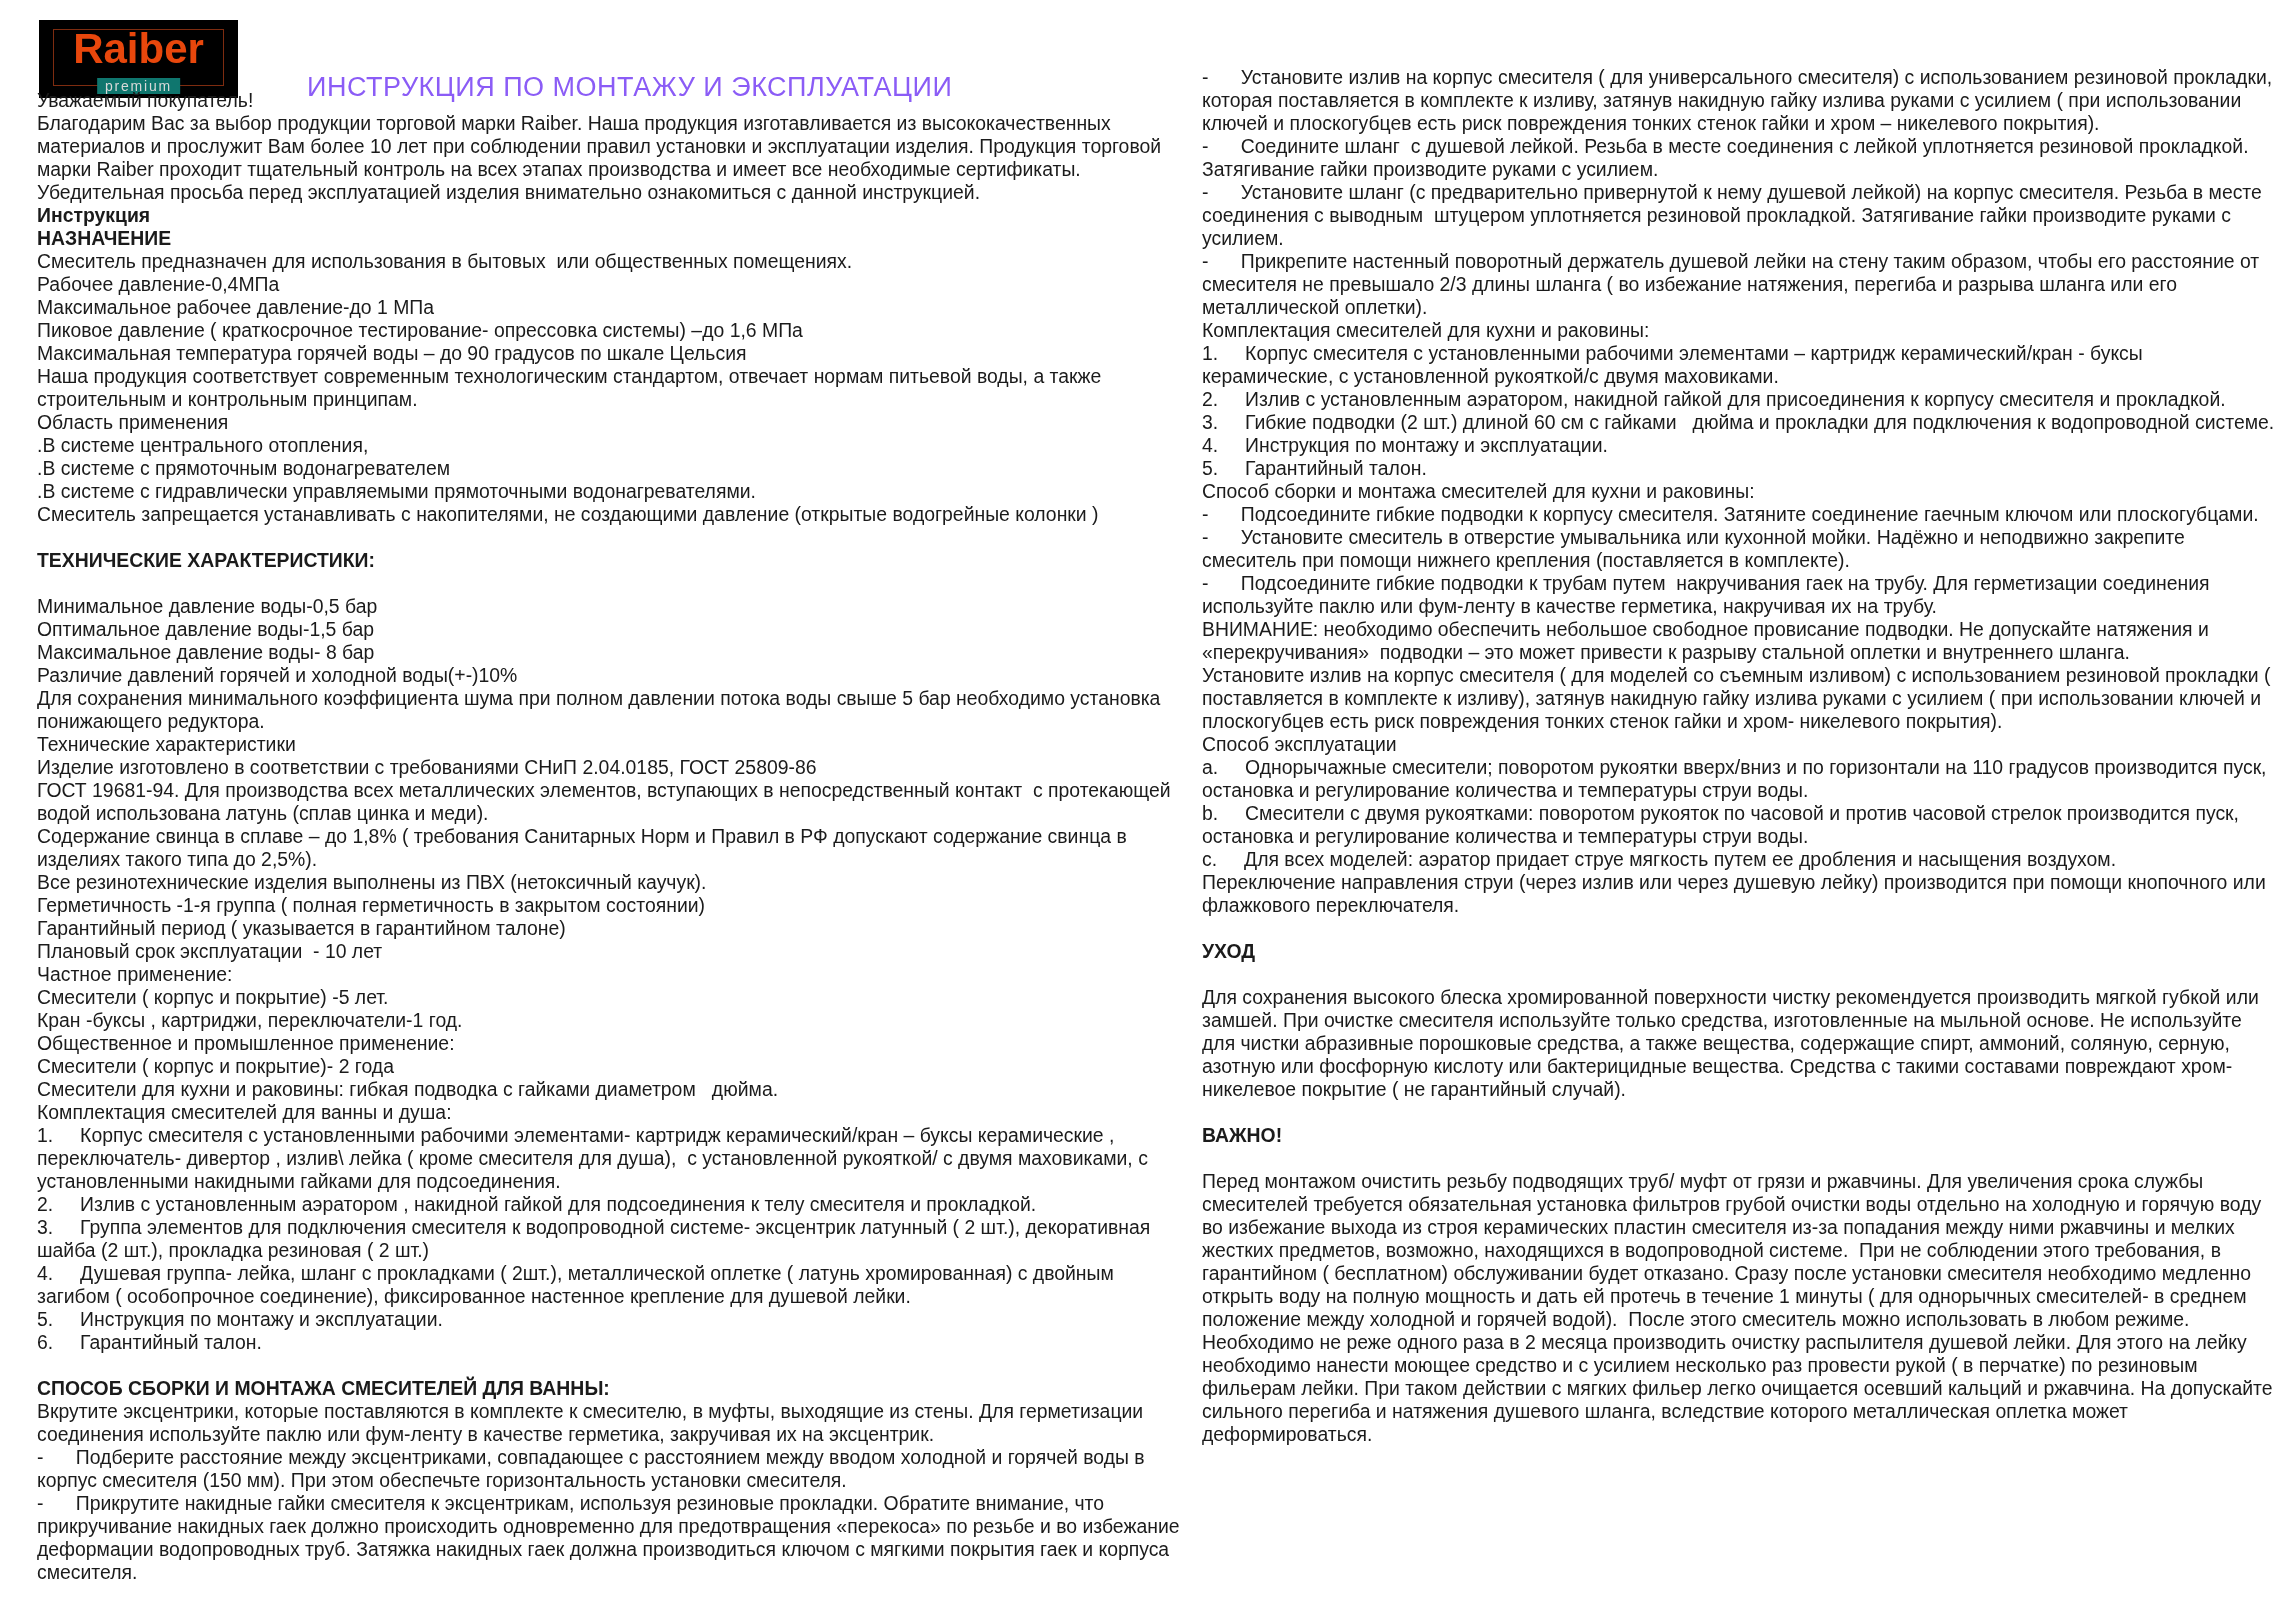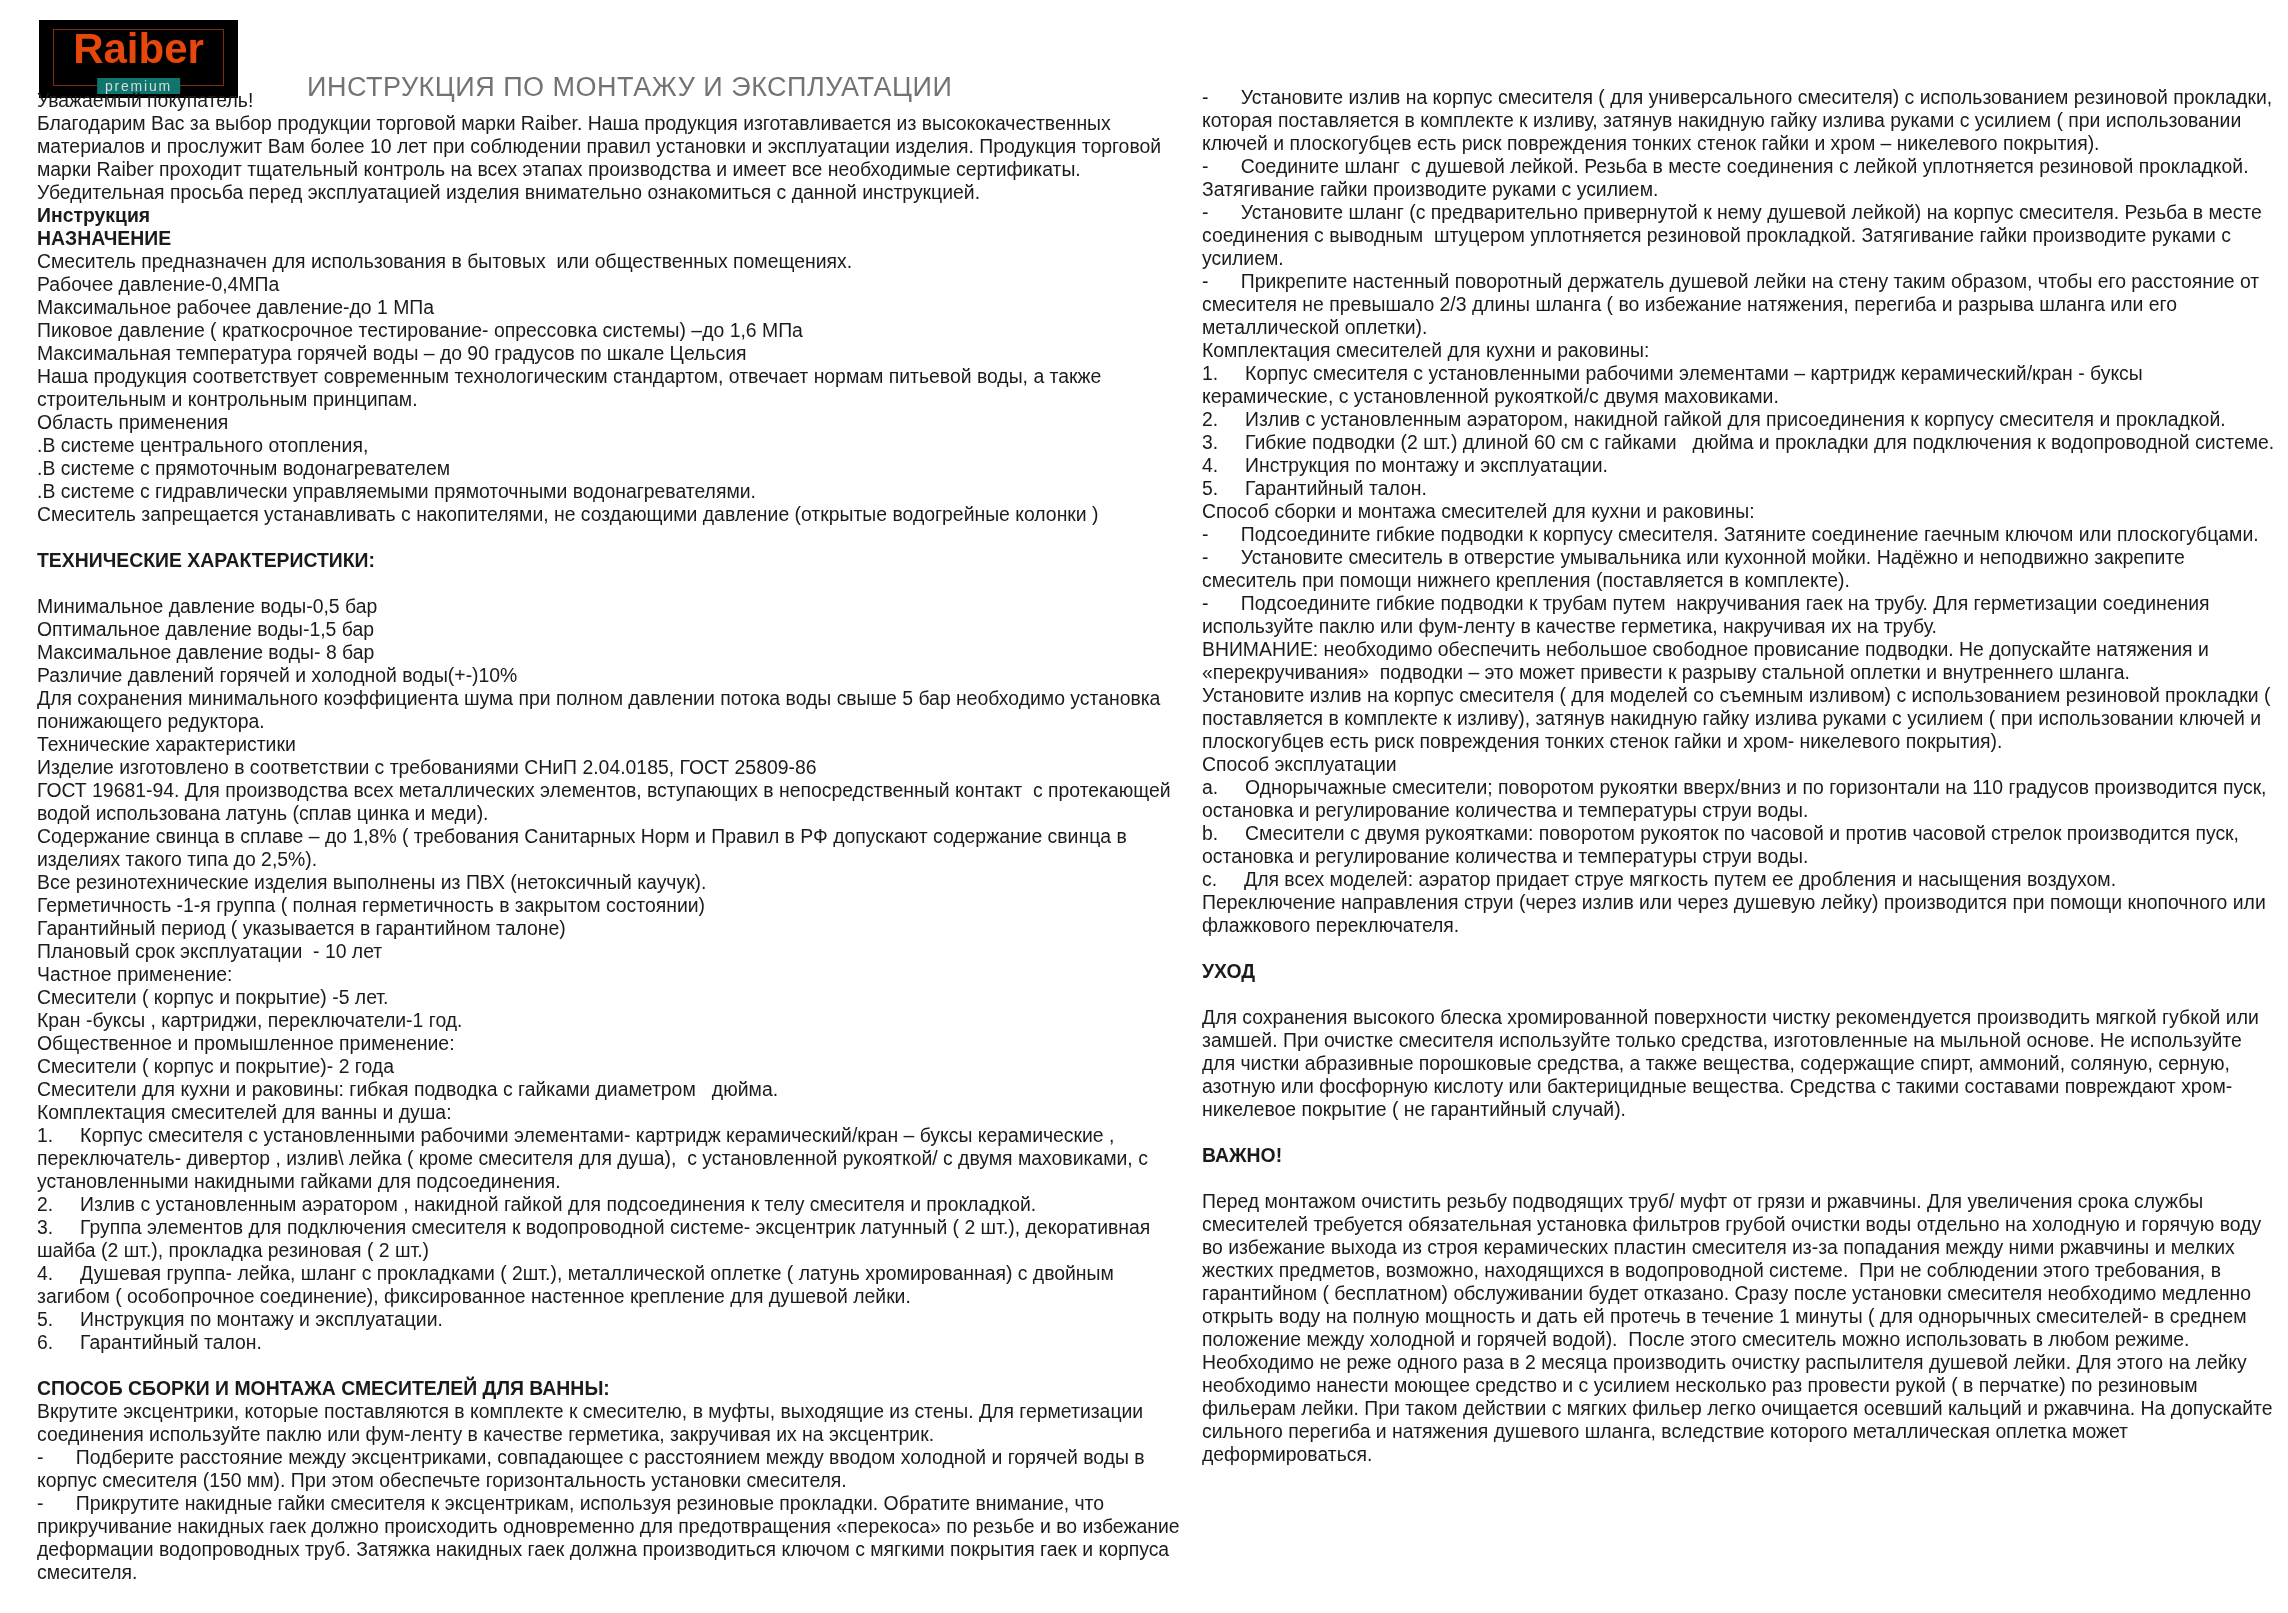--- a/index.html
+++ b/index.html
@@ -18,26 +18,26 @@
     position: absolute; left: 0; top: 0px; width: 100%;
     text-align: center; color: #e8470c;
     font-size: 42px; font-weight: 700; letter-spacing: 0px; line-height: 57px;
   }
   .logo-edition {
     position: absolute; left: 50%; transform: translateX(-50%); bottom: 3.7px;
     background: #0f766e; padding: 0 8.3px; color: #d9d9d9;
     font-size: 14px; letter-spacing: 1.8px; line-height: 16.6px;
   }
 
-  .doc-title { position: absolute; left: 307px; top: 72px; font-size: 27px; letter-spacing: 0.5px; color: #737373; }
+  .doc-title { position: absolute; left: 307px; top: 72px; font-size: 27px; letter-spacing: 0.5px; color: #8b5cf6; }
 
   
   .col { position: absolute; white-space: pre-wrap; font-size: 19.4px; line-height: 23px; }
   .col-left  { left: 37px;  top: 89px; width: 1144px; }
-  .col-right { left: 1202px; top: 66px;  width: 1075px; margin-top: 20px; }
+  .col-right { left: 1202px; top: 66px;  width: 1075px; }
   .blk { min-height: 23px; }
   .blk.h  { font-weight: 700; }
   .blk.hc { font-weight: 700; text-align: left; }
 </style>
 </head>
 <body>
 
 <div class="page">
 
   <div class="logo">

